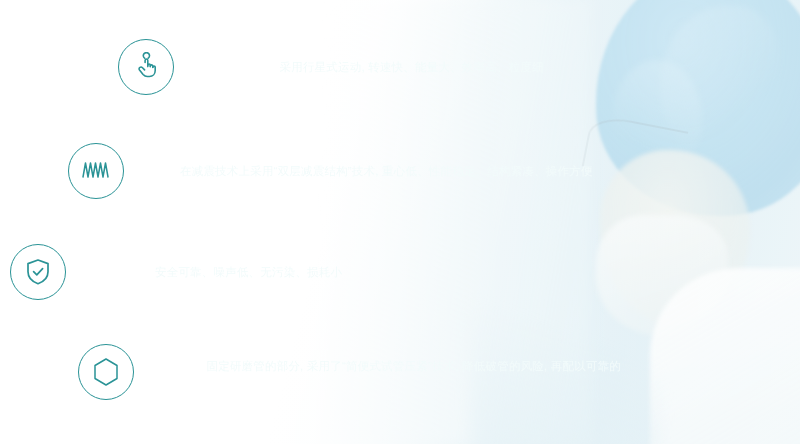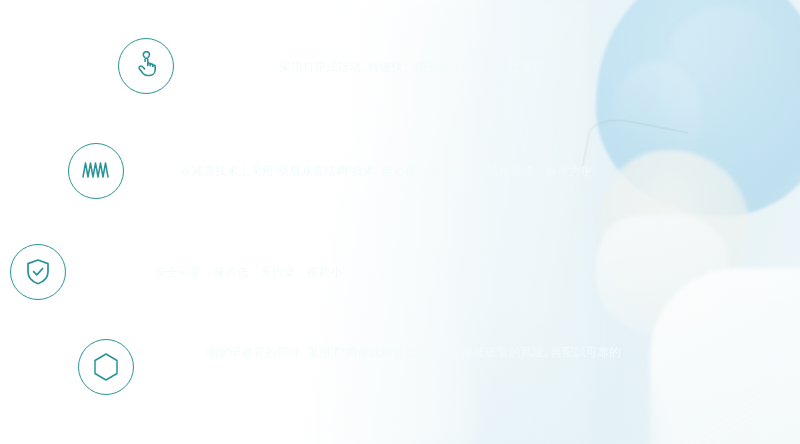--- a/index.html
+++ b/index.html
@@ -152,20 +152,21 @@
         rgba(255,255,255,0.70) 48%,
         rgba(255,255,255,0.42) 62%,
         rgba(255,255,255,0.36) 80%,
         rgba(255,255,255,0.40) 100%);
   }
 
   
   .feature-row {
     position: absolute;
     display: flex;
+    align-items: center;
   }
 
   .bar {
     position: absolute;
     left: 0;
     top: 0;
     height: 100%;
     border-radius: 30px 0 0 30px;
   }
 

